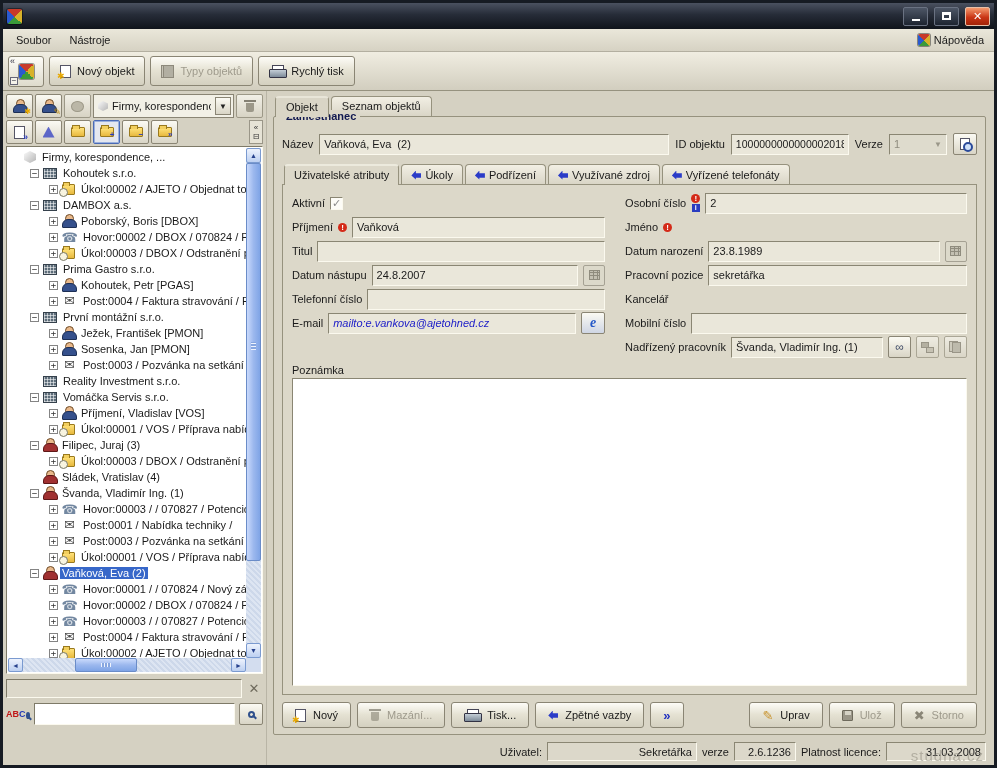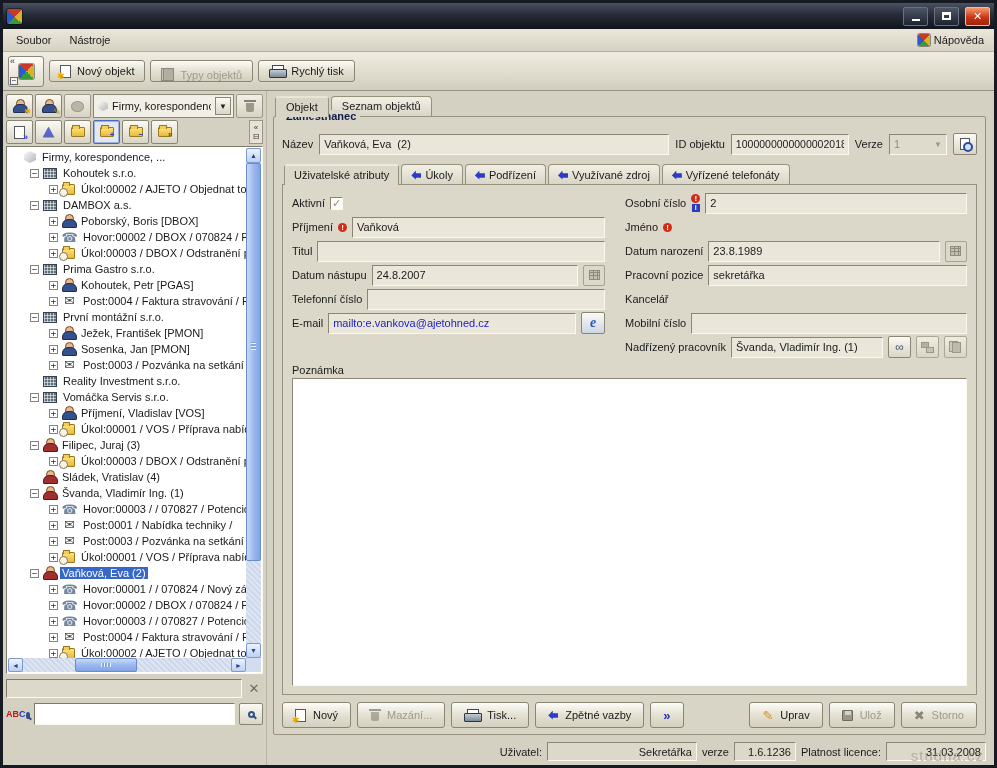--- a/index.html
+++ b/index.html
@@ -28,23 +28,23 @@
   .menu-spacer{flex:1;}
   .menu-help{display:flex;align-items:center;gap:4px;padding:0 6px;}
   .cube.small{width:12px;height:12px;}
   .toolbar{height:39px;flex:none;background:linear-gradient(#f0ede1,#d2cebf);border-bottom:1px solid #96927f;
     display:flex;align-items:center;padding:0 5px;gap:5px;}
   .appbtn{width:36px;height:31px;border:1px solid #8a8574;border-radius:3px;background:linear-gradient(#fdfcf7,#dedbcc);
     display:flex;align-items:center;justify-content:center;position:relative;}
   .appbtn .chev{position:absolute;top:0;left:1px;font-size:9px;color:#334;line-height:8px;}
   .appbtn .minus-box{position:absolute;bottom:1px;left:1px;width:8px;height:8px;border:1px solid #667;background:#f4f2ea;
     font-size:8px;line-height:5px;text-align:center;color:#334;}
-  .tbtn{height:22px;padding:0 10px;border:1px solid #8a8574;border-radius:3px;display:flex;align-items:center;gap:6px;
+  .tbtn{height:30px;padding:0 10px;border:1px solid #8a8574;border-radius:3px;display:flex;align-items:center;gap:6px;
     background:linear-gradient(#fdfcf7,#e5e2d3 48%,#d4d0c0);white-space:nowrap;}
-  .tbtn.disabled{color:#9e9a8c;align-items:flex-end;}
+  .tbtn.disabled{color:#9e9a8c;}
   .ico-newdoc{width:11px;height:13px;background:#fff;border:1px solid #556;position:relative;flex:none;}
   .ico-newdoc::after{content:"✱";position:absolute;left:-4px;bottom:-4px;color:#e8a800;font-size:9px;}
   .ico-pages{width:13px;height:13px;position:relative;flex:none;}
   .ico-pages::before{content:"";position:absolute;left:0;bottom:0;width:9px;height:11px;background:#c6c3b6;border:1px solid #8d897b;}
   .ico-pages::after{content:"";position:absolute;right:0;top:0;width:9px;height:11px;background:#b2afa2;border:1px solid #8d897b;}
   .ico-print{width:16px;height:13px;position:relative;flex:none;}
   .ico-print::before{content:"";position:absolute;top:0;left:3px;width:10px;height:5px;background:#fff;border:1px solid #445;}
   .ico-print::after{content:"";position:absolute;bottom:0;left:0;width:16px;height:7px;border:1px solid #334;border-radius:1px;
     background:linear-gradient(#c3cdd6,#7d8b99);}
 
@@ -184,21 +184,21 @@
   .checkbox{width:13px;height:13px;border:1px solid;border-color:#8a8673 #fbf9ee #fbf9ee #8a8673;background:#fdfcf7;
     color:#8a8a8a;font-size:11px;line-height:11px;text-align:center;flex:none;}
   .calbtn{width:22px;height:21px;border:1px solid #a5a193;border-radius:2px;background:#dcd9ca;
     display:flex;align-items:center;justify-content:center;flex:none;}
   .ico-cal{width:11px;height:10px;background:#c3c0b2;border:1px solid #8f8c7e;
     background-image:linear-gradient(90deg,transparent 0 3px,#8f8c7e 3px 4px,transparent 4px 7px,#8f8c7e 7px 8px,transparent 8px),
     linear-gradient(0deg,transparent 0 3px,#8f8c7e 3px 4px,transparent 4px 6px,#8f8c7e 6px 7px,transparent 7px);}
   .iebtn{width:24px;height:22px;border:1px solid #8a8574;border-radius:2px;background:linear-gradient(#fbfaf3,#cfd6e4);
     display:flex;align-items:center;justify-content:center;flex:none;}
   .ico-ie{color:#2458c8;font-weight:bold;font-style:italic;font-size:14px;line-height:14px;font-family:"Liberation Serif",serif;}
-  .field.link{color:#2020c8;}
+  .field.link{color:#2020c8;font-style:italic;}
   .relbtn{width:23px;height:22px;border:1px solid #8a8574;border-radius:2px;background:linear-gradient(#fbfaf3,#d9d5c6);
     display:flex;align-items:center;justify-content:center;flex:none;}
   .relbtn.disabled{opacity:.6;}
   .ico-glasses{color:#44506a;font-size:12px;line-height:12px;}
   .ico-org{width:13px;height:11px;position:relative;}
   .ico-org::before{content:"";position:absolute;top:0;left:0;width:6px;height:4px;background:#9a9688;border:1px solid #6e6a5c;}
   .ico-org::after{content:"";position:absolute;bottom:0;right:0;width:6px;height:4px;background:#b8b4a6;border:1px solid #6e6a5c;}
   .ico-copy{width:12px;height:12px;position:relative;}
   .ico-copy::before{content:"";position:absolute;top:0;left:0;width:7px;height:9px;background:#c6c3b6;border:1px solid #6e6a5c;}
   .ico-copy::after{content:"";position:absolute;bottom:0;right:0;width:7px;height:9px;background:#aaa79a;border:1px solid #6e6a5c;}
@@ -726,20 +726,20 @@
             <span class="ico-x">✖</span>
             <span>Storno</span>
           </span>
         </div>
       </div>
 
       <div class="statusbar">
         <span class="lbl">Uživatel:</span>
         <span class="sfield sf-user">Sekretářka</span>
         <span class="lbl">verze</span>
-        <span class="sfield sf-ver">1.6.1236</span>
+        <span class="sfield sf-ver">2.6.1236</span>
         <span class="lbl">Platnost licence:</span>
         <span class="sfield sf-lic">31.03.2008</span>
         <span class="watermark">studna.cz</span>
       </div>
     </div>
   </div>
 </div>
 
 </body></html>

